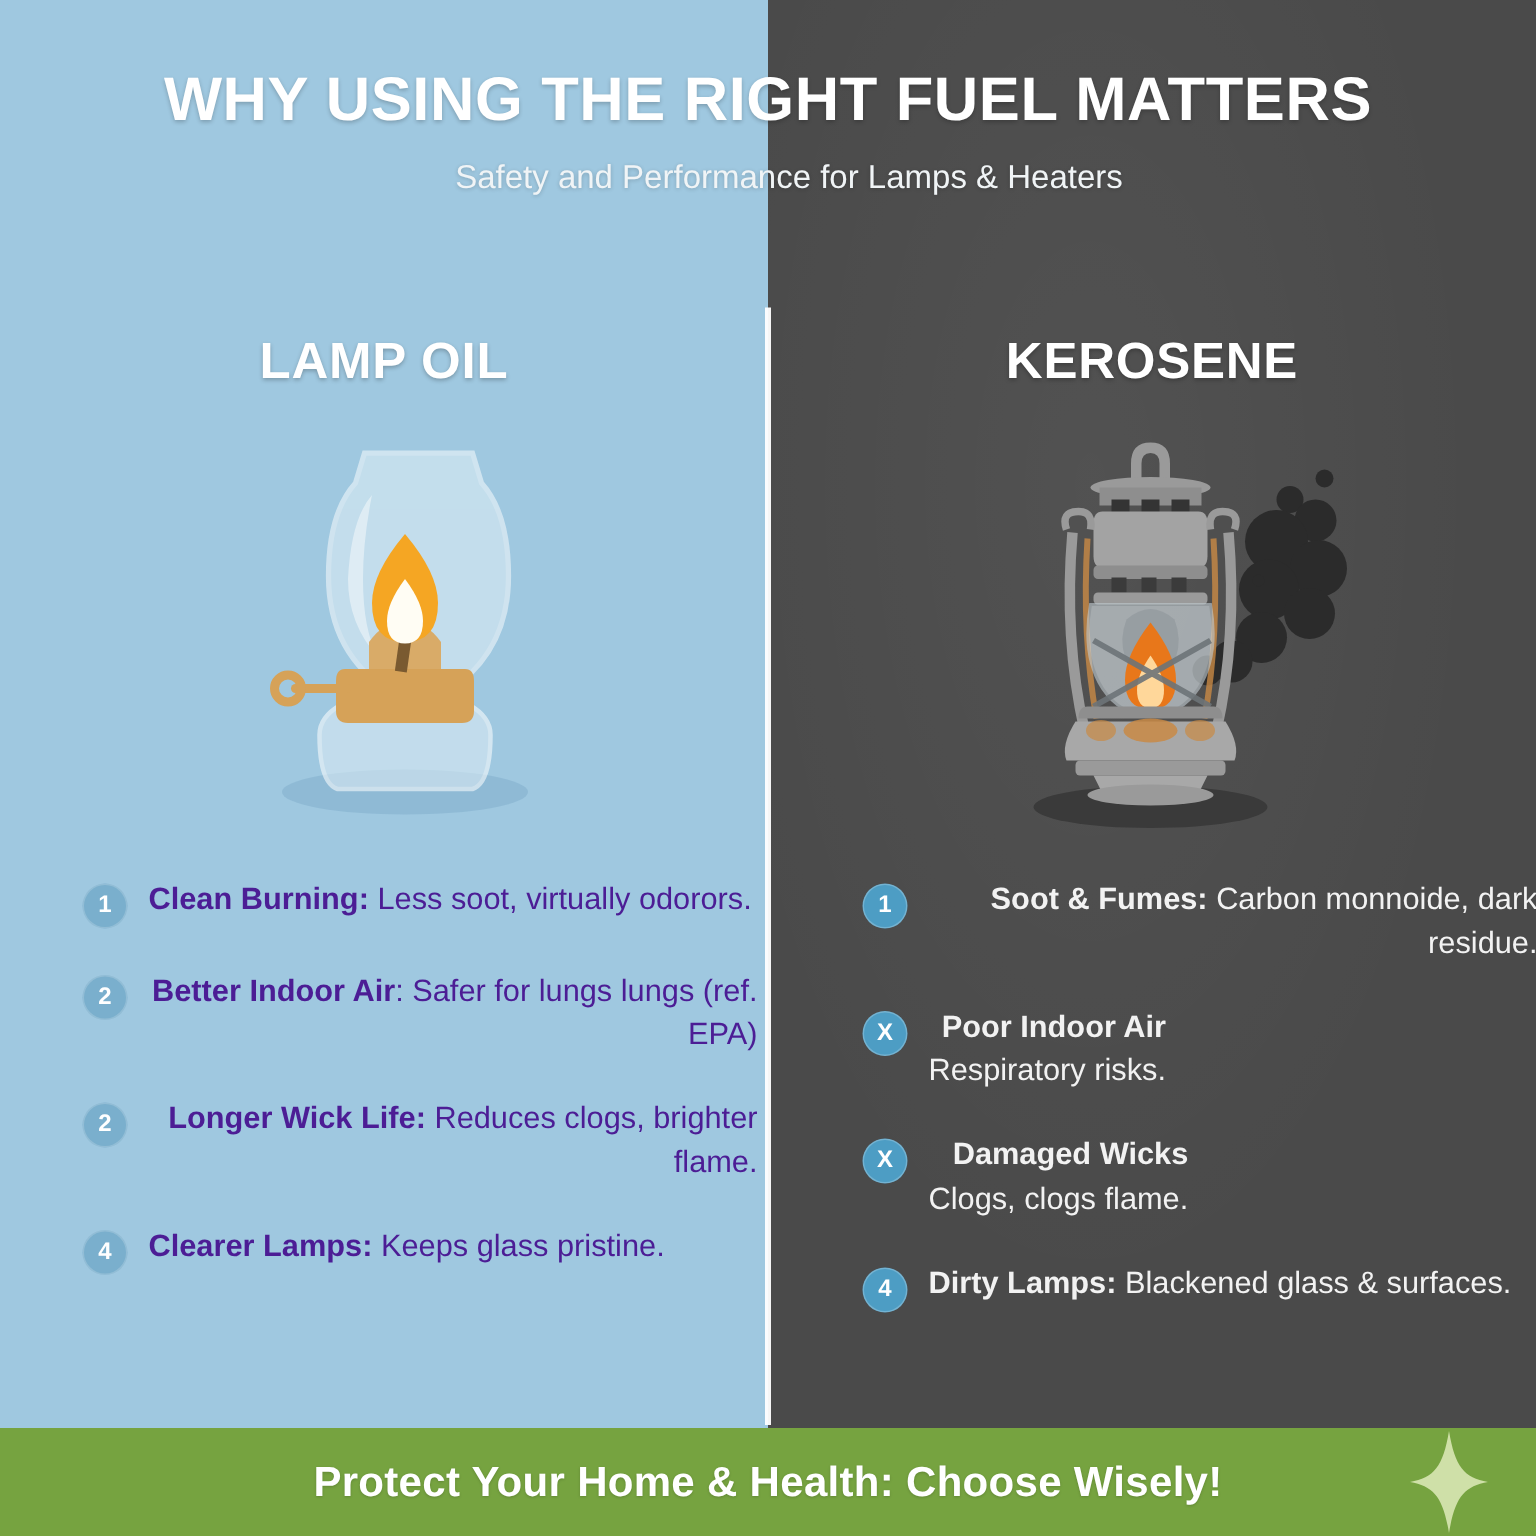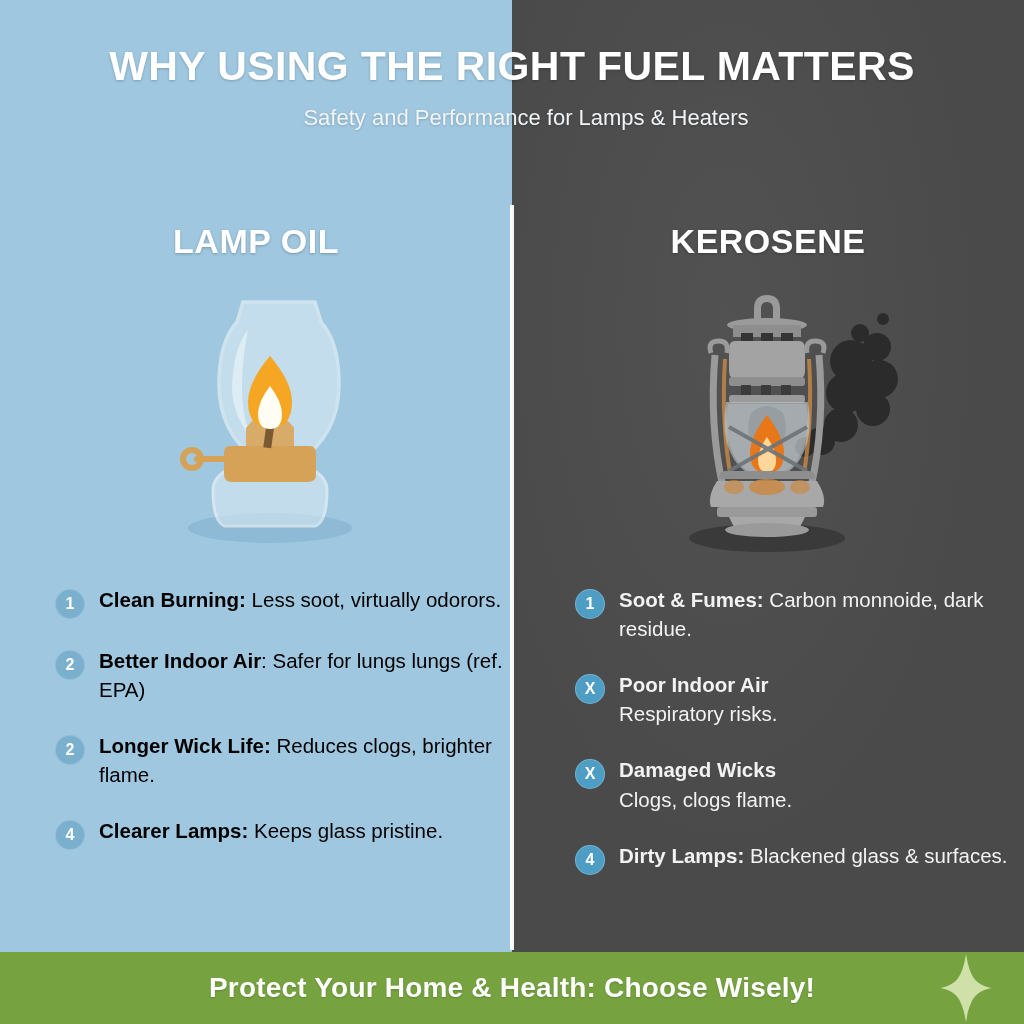--- a/index.html
+++ b/index.html
@@ -72,22 +72,22 @@
   .badge {
     flex:0 0 auto; width:30px; height:30px; border-radius:50%;
     display:flex; align-items:center; justify-content:center;
     font-size:16px; font-weight:bold; color:#ffffff;
     margin-right:14px; margin-top:4px;
   }
   .list.left  .badge { background:#7aafcd; box-shadow:0 0 0 1px rgba(255,255,255,.18) inset; }
   .list.right .badge { background:#4d9dc4; box-shadow:0 0 0 1px rgba(255,255,255,.22) inset; }
 
   .txt { font-size:20.5px; line-height:1.42; }
-  .list.left  .txt { color:#000000; }
-  .list.right .txt { color:#f2f2f2; }
+  .list.left  .txt { color:#4c1d95;text-align:right; }
+  .list.right .txt { color:#f2f2f2;text-align:right; }
   .txt b { font-weight:bold; }
 
   
   .footer {
     position:absolute; left:0; top:952px; width:1024px; height:72px;
     background:#76a340; z-index:6;
     display:flex; align-items:center; justify-content:center;
   }
   .footer-text {
     font-size:28px; font-weight:bold; color:#ffffff; letter-spacing:.2px;

